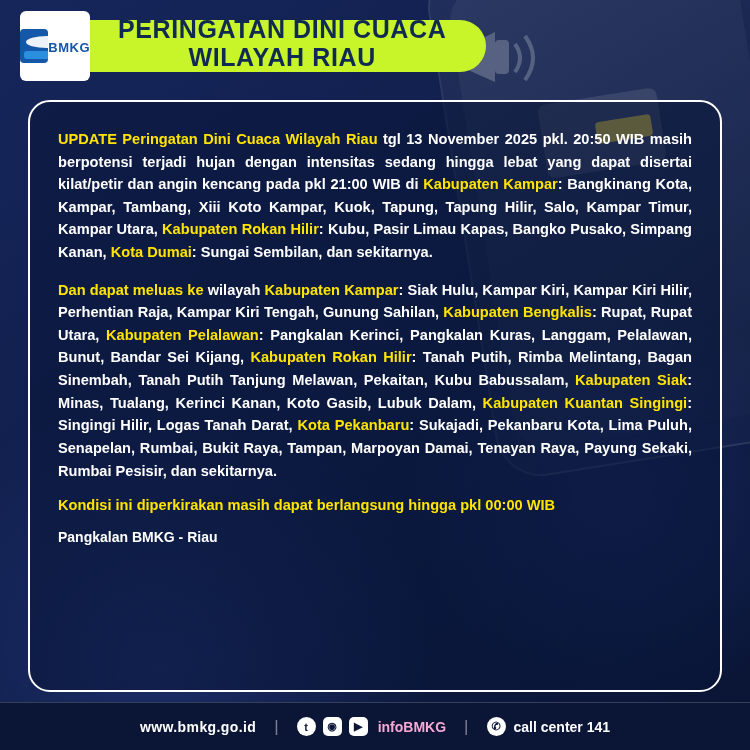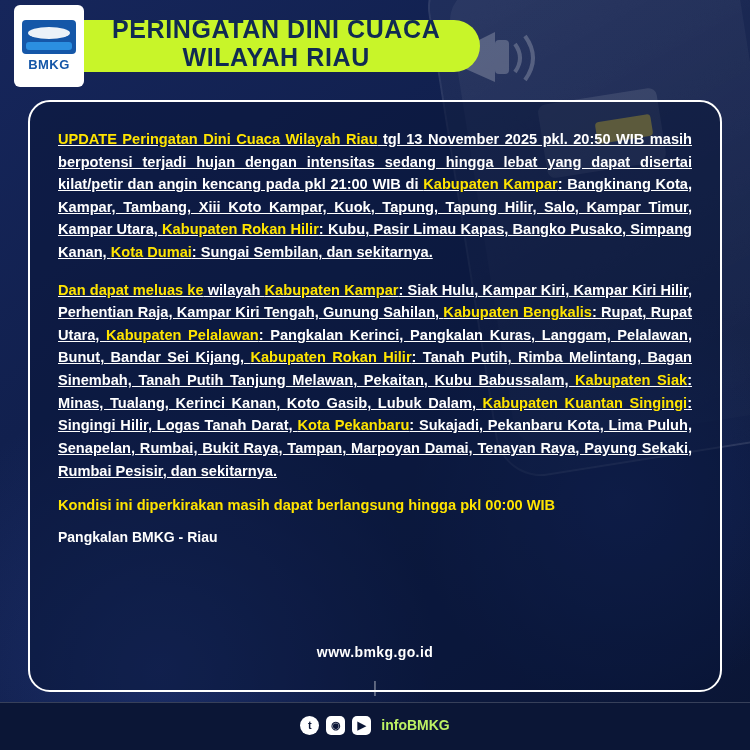--- a/index.html
+++ b/index.html
@@ -71,26 +71,26 @@
 
   
   .header-row {
     position: absolute;
     left: 0; top: 8px;
     width: 100%; height: 76px;
     display: flex;
     align-items: center;
   }
   .logo-box {
-    width: 70px; height: 82px;
-    margin-left: 14px;
+    width: 70px; height: 70px;
+    margin-left: 20px;
     border-radius: 6px;
     background: #ffffff;
     display: flex;
-    flex-direction: column;
+    flex-direction: row;
     align-items: center;
     justify-content: center;
     flex: none;
     z-index: 3;
   }
   .logo-emblem {
     width: 54px; height: 34px;
     border-radius: 4px;
     background: #1557a8;
     position: relative;
@@ -153,21 +153,20 @@
     padding: 26px 28px 20px 28px;
     overflow: hidden;
   }
   .para {
     color: #ffffff;
     font-size: 14.6px;
     line-height: 1.55;
     text-align: justify;
     font-weight: bold;
     margin-bottom: 15px;
-    text-decoration: underline;
   }
   .hl { color: #ffe400; }
   .para-note {
     color: #ffe400;
     font-size: 14.6px;
     font-weight: bold;
     margin-top: 8px;
     margin-bottom: 16px;
   }
   .sign {
@@ -180,21 +179,20 @@
   .footer {
     position: absolute;
     left: 0; bottom: 0;
     width: 750px; height: 48px;
     background: #0b1636;
     border-top: 1px solid rgba(255,255,255,0.18);
     display: flex;
     align-items: center;
     justify-content: center;
     gap: 18px;
-    flex-direction: column;
   }
   .footer-web {
     color: #ffffff;
     font-size: 14px;
     font-weight: bold;
     letter-spacing: 0.4px;
   }
   .sep {
     color: rgba(255,255,255,0.45);
     font-size: 17px;
@@ -210,21 +208,21 @@
     background: #ffffff;
     color: #0b1636;
     font-size: 11px;
     display: flex;
     align-items: center;
     justify-content: center;
     font-weight: bold;
   }
   .si.sq { border-radius: 5px; }
   .social-handle {
-    color: #bef264;
+    color: #f9a8d4;
     font-size: 14px;
     font-weight: bold;
     margin-left: 3px;
   }
   .call {
     display: flex;
     align-items: center;
     gap: 8px;
   }
   .call-text {

